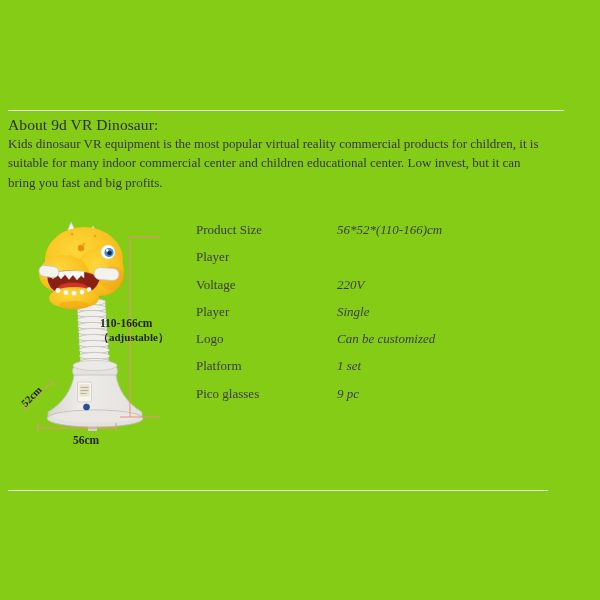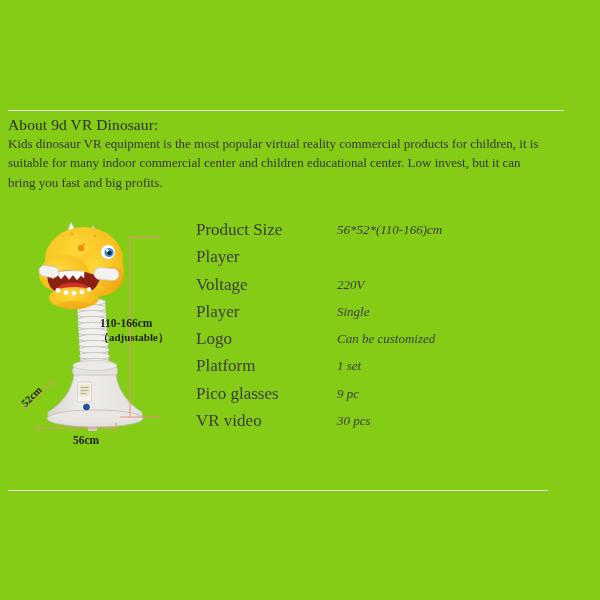--- a/index.html
+++ b/index.html
@@ -8,21 +8,21 @@
   .divider{position:absolute;height:1px;background:#e7e7e7;}
   #divider-top{left:8px;top:110px;width:556px;}
   #divider-bottom{left:8px;top:490px;width:540px;}
   #about-heading{position:absolute;left:8px;top:116px;font-size:15.5px;color:#2e2e2e;
         font-weight:normal;margin:0;letter-spacing:.1px;}
   #about-desc{position:absolute;left:8px;top:134px;width:541px;font-size:13px;
         line-height:19.3px;color:#363636;margin:0;}
   #photo-wrap{position:absolute;left:20px;top:218px;width:160px;height:240px;}
   #spec-table{position:absolute;left:196px;top:218px;width:380px;}
   .spec-row{display:flex;height:27.3px;box-sizing:border-box;padding-top:3px;}
-  .spec-label{width:141px;font-size:17px;color:#3c3c3c;line-height:17px;}
+  .spec-label{width:141px;font-size:13px;color:#3c3c3c;line-height:17px;}
   .spec-value{flex:1;font-size:13px;color:#3c3c3c;line-height:17px;font-style:italic;}
   .dim-text{font-family:"Liberation Serif","DejaVu Serif",serif;font-weight:bold;fill:#1f1f1f;}
 </style>
 </head>
 <body>
 
 <div id="page">
 
   <div id="divider-top" class="divider"></div>
 
@@ -156,21 +156,17 @@
       <div class="spec-value">Can be customized</div>
     </div>
     <div class="spec-row">
       <div class="spec-label">Platform</div>
       <div class="spec-value">1 set</div>
     </div>
     <div class="spec-row">
       <div class="spec-label">Pico glasses</div>
       <div class="spec-value">9 pc</div>
     </div>
-    <div class="spec-row">
-      <div class="spec-label">VR video</div>
-      <div class="spec-value">30 pcs</div>
-    </div>
   </div>
 
   <div id="divider-bottom" class="divider"></div>
 
 </div>
 
 </body></html>

